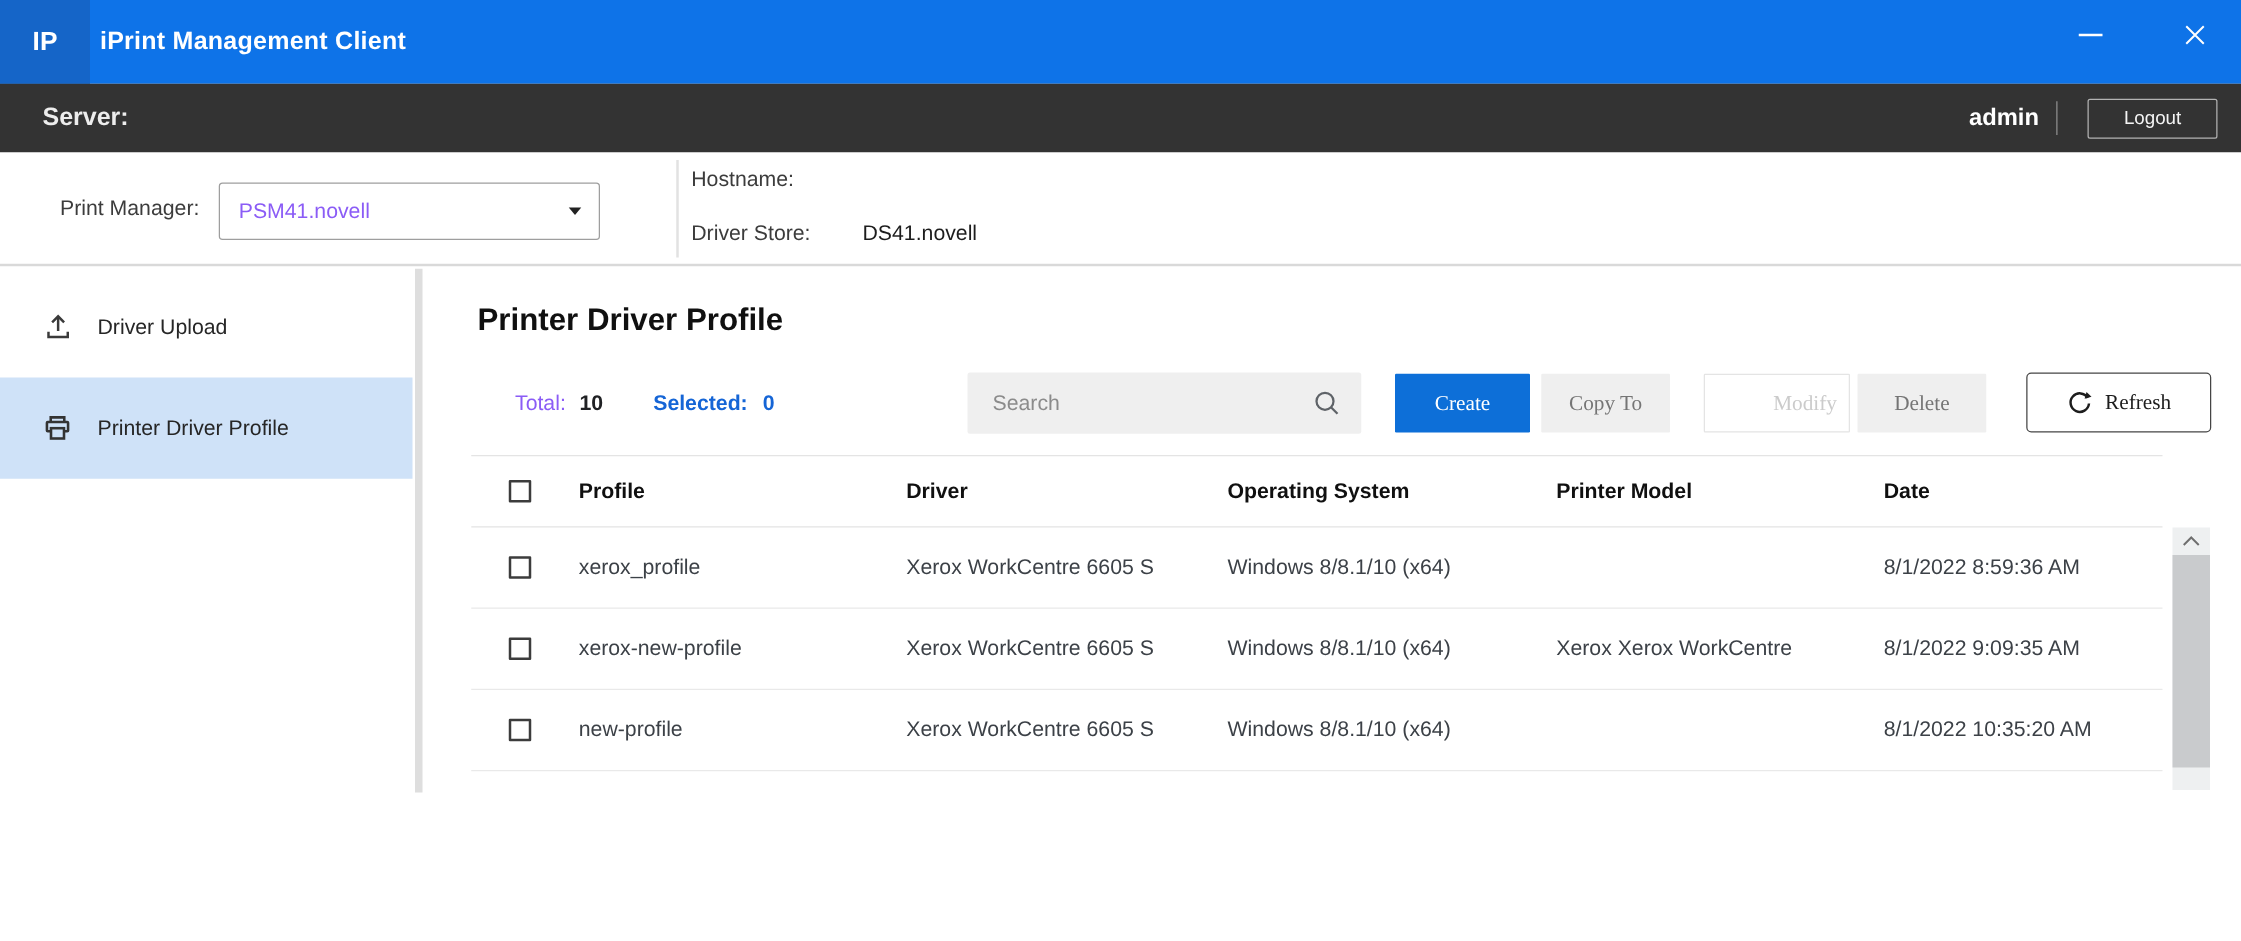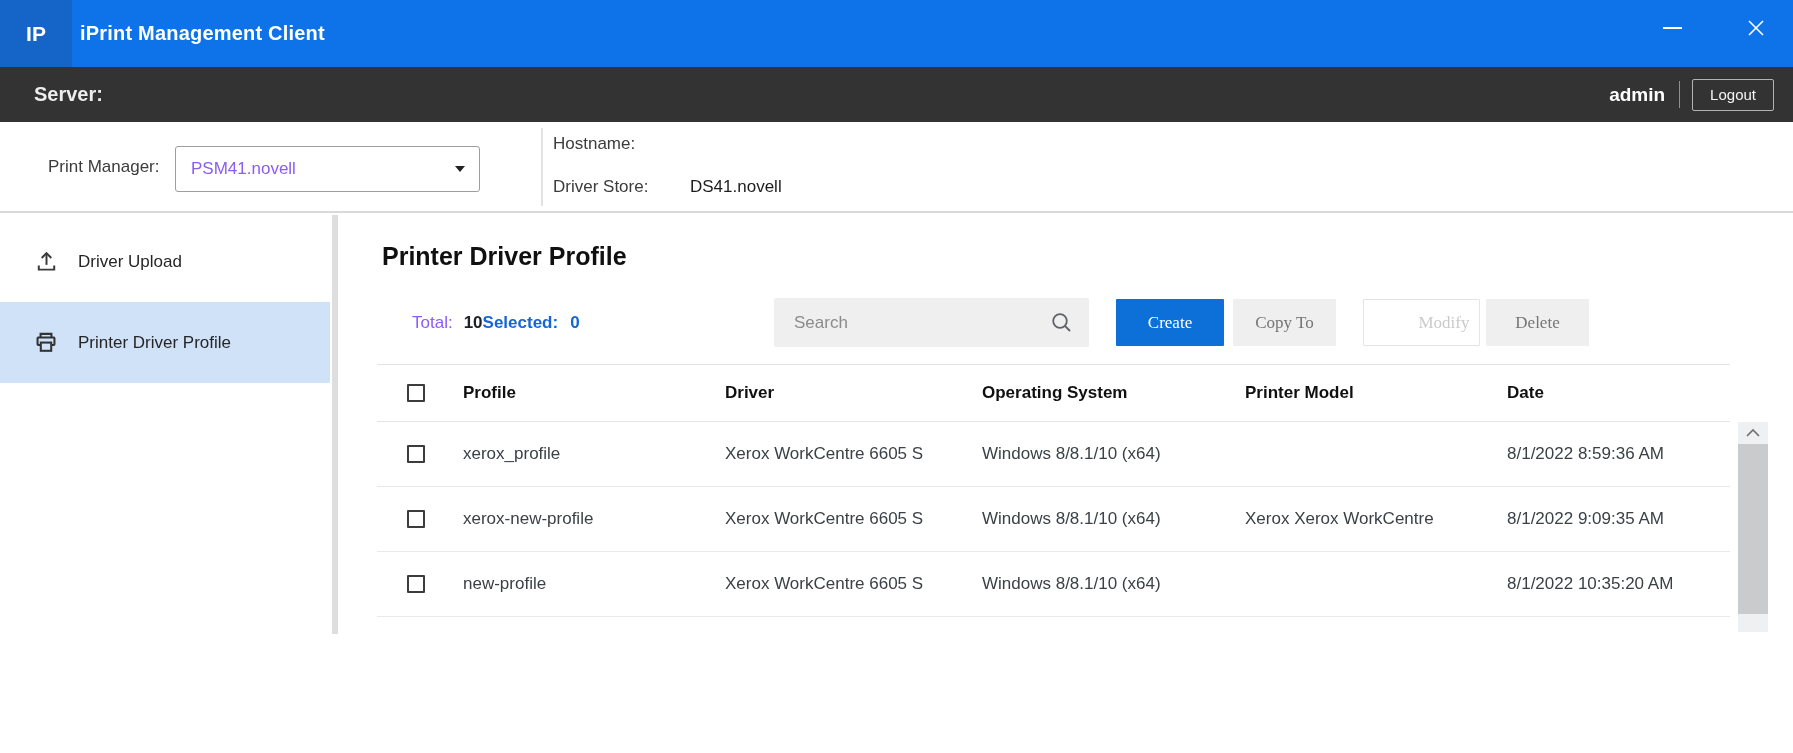--- a/index.html
+++ b/index.html
@@ -16,22 +16,22 @@
   .min-btn { position:absolute; left:1652px; top:0; width:40px; height:55px; display:flex; align-items:center; justify-content:center; cursor:pointer; }
   .min-glyph { width:19px; height:2px; background:#fff; }
   .close-btn { position:absolute; left:1734px; top:0; width:44px; height:55px; display:flex; align-items:center; justify-content:center; cursor:pointer; }
 
   
   .serverbar { position:absolute; left:0; top:67px; width:1793px; height:55px; background:#333333; }
   .server-label { position:absolute; left:34px; top:0; height:55px; line-height:55px; color:#ededed; font-size:20px; font-weight:700; }
   .server-right { position:absolute; right:19px; top:0; height:55px; display:flex; align-items:center; }
   .admin-user { color:#fff; font-size:19px; font-weight:700; }
   .server-divider { width:1px; height:27px; background:#8f8f8f; margin:0 12px 0 14px; }
-  .logout-btn { height:32px; padding:0 17px; background:transparent; border:1px solid #b3b3b3; border-radius:2px;
-                color:#f4f4f4; font-size:15px; font-family:inherit; cursor:pointer; line-height:30px; }
+  .logout-btn { height:32px; padding:0 28px; background:transparent; border:1px solid #b3b3b3; border-radius:2px;
+                color:#f4f4f4; font-size:15px; font-family:inherit; cursor:pointer; line-height:30px;margin-left:12px; }
 
   
   .managerbar { position:absolute; left:0; top:122px; width:1793px; height:91px; background:#fff; border-bottom:2px solid #d9d9d9; }
   .pm-label { position:absolute; left:48px; top:0; height:89px; line-height:89px; font-size:17px; color:#3c3c3c; }
   .pm-select { position:absolute; left:175px; top:24px; width:305px; height:46px; border:1px solid #9e9e9e; border-radius:3px;
                background:#fff; display:flex; align-items:center; cursor:pointer; }
   .pm-select-value { margin-left:15px; font-size:17px; color:#8b5cf6; flex:1; }
   .caret-down { width:0; height:0; border-left:5px solid transparent; border-right:5px solid transparent;
                 border-top:6px solid #222; margin-right:14px; }
   .pm-divider { position:absolute; left:541px; top:6px; width:2px; height:78px; background:#e2e2e2; }
@@ -46,21 +46,21 @@
   .sidebar-item.selected { background:#cfe2f8; }
   .sidebar-item .icon { margin-left:33px; width:26px; display:flex; justify-content:center; }
   .sidebar-item .label { margin-left:19px; font-size:17px; color:#262626; }
   .sidebar-strip { position:absolute; left:332px; top:215px; width:6px; height:419px; background:#dedede; }
 
   
   .page-title { position:absolute; left:382px; top:242px; font-size:25px; font-weight:700; color:#101010; }
   .stats { position:absolute; left:382px; top:298px; height:49px; display:flex; align-items:center; font-size:17px; }
   .total-label { color:#8b5cf6;margin-left:30px; }
   .total-value { margin-left:11px; font-weight:700; color:#202124; }
-  .selected-label { font-weight:700; color:#1565d6; }
+  .selected-label { margin-left:40px; font-weight:700; color:#1565d6; }
   .selected-value { margin-left:12px; font-weight:700; color:#1565d6; }
 
   .search-box { position:absolute; left:774px; top:298px; width:315px; height:49px; background:#efefef; border-radius:2px;
                 display:flex; align-items:center; }
   .search-input { flex:1; border:none; outline:none; background:transparent; font-size:17px; color:#333;
                   padding-left:20px; font-family:inherit; }
   .search-input::placeholder { color:#8b8b8b; }
   .search-box .search-icon { margin-right:16px; display:flex; }
 
   .btn { position:absolute; top:299px; height:47px; border:none; font-size:17px; font-family:Liberation Serif, serif; cursor:pointer; border-radius:1px; }
@@ -173,20 +173,27 @@
         <circle cx="10" cy="10" r="6.8"></circle>
         <path d="M15 15 L20 20"></path>
       </svg>
     </span>
   </div>
 
   <button class="btn btn-create">Create</button>
   <button class="btn btn-copy">Copy To</button>
   <button class="btn btn-modify">Modify</button>
   <button class="btn btn-delete">Delete</button>
+  <button class="btn btn-refresh">
+    <svg width="21" height="21" viewBox="0 0 21 21">
+      <path d="M17.2 6.3 A7.4 7.4 0 1 0 18.2 10.8" fill="none" stroke="#1d1d1d" stroke-width="2"></path>
+      <path d="M16.2 1.6 L20.2 5.4 L14.7 6.9 Z" fill="#1d1d1d"></path>
+    </svg>
+    <span>Refresh</span>
+  </button>
 
   <div class="table">
     <div class="trow thead">
       <div class="cb-cell">
           <span class="checkbox"></span>
         </div>
       <div class="cell">Profile</div>
       <div class="cell">Driver</div>
       <div class="cell">Operating System</div>
       <div class="cell model">Printer Model</div>

